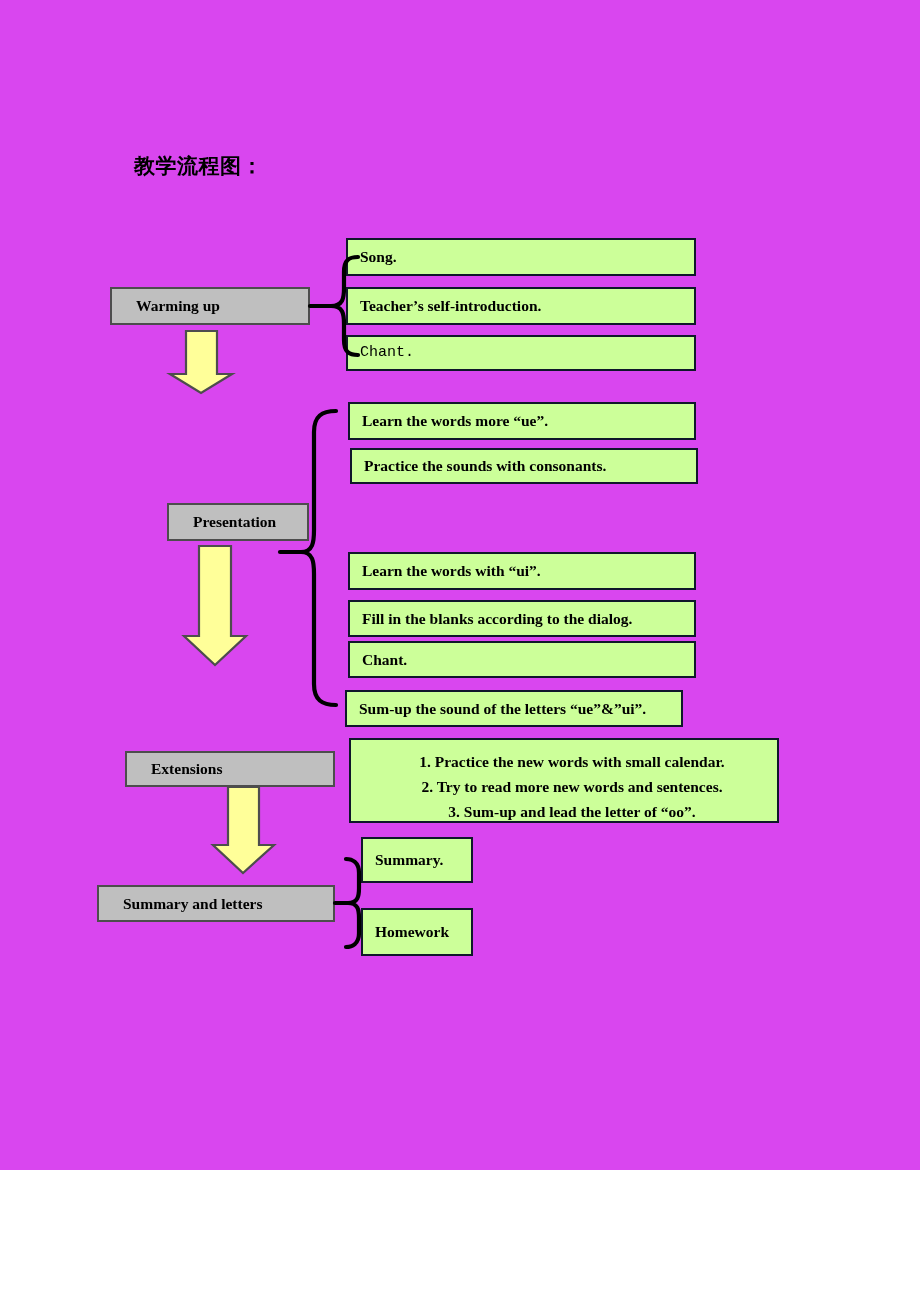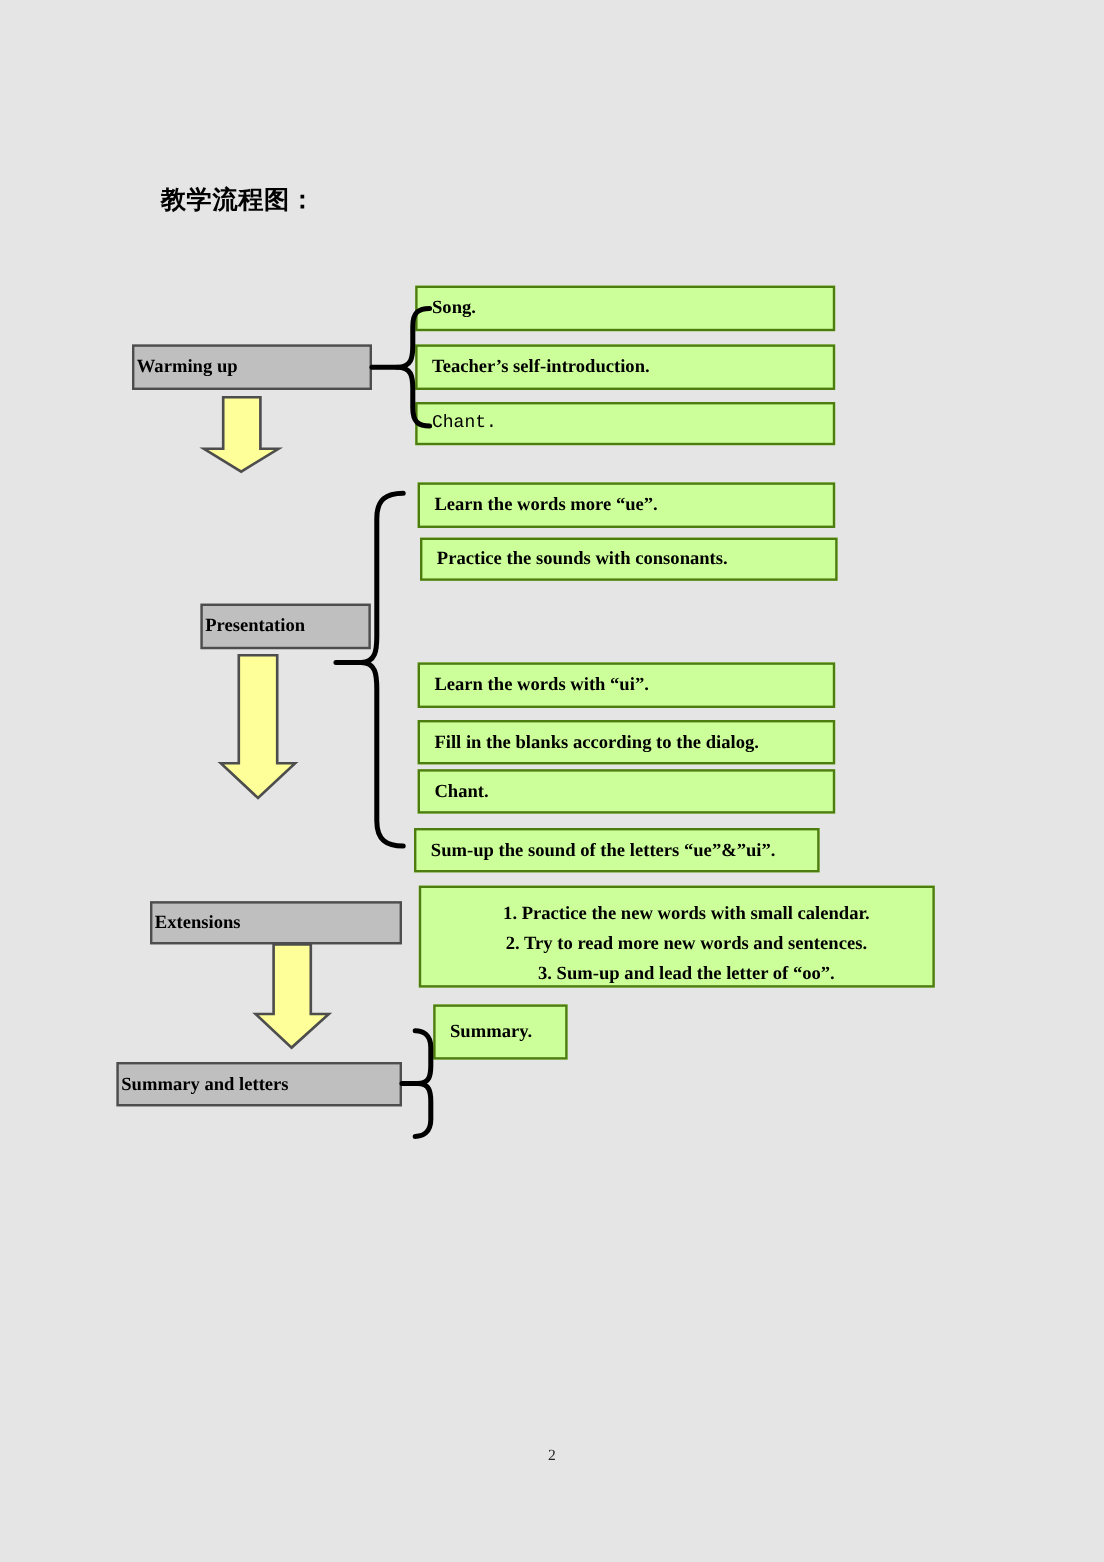--- a/index.html
+++ b/index.html
@@ -6,22 +6,22 @@
     margin: 0;
     padding: 0;
     background: #ffffff;
   }
   body {
     font-family: "Liberation Serif", serif;
   }
   #page {
     position: relative;
     width: 920px;
-    height: 1302px;
-    background: #e5e5e5;
+    height: 1170px;
+    background: #d946ef;
     overflow: hidden;
   }
 
   
   #doc-title {
     position: absolute;
     left: 134px;
     top: 152px;
     font-family: "DejaVu Serif", serif;
     font-size: 21px;
@@ -39,25 +39,25 @@
     align-items: center;
     font-family: "Liberation Serif", serif;
     font-weight: 700;
     color: #000000;
     line-height: 1.25;
   }
   .node.gray {
     background: #bfbfbf;
     border: 2px solid #4d4d4d;
     font-size: 15.5px;
-    padding-left: 2px;
+    padding-left: 24px;
   }
   .node.green {
     background: #ccff99;
-    border: 2px solid #4d7c0f;
+    border: 2px solid #0f172a;
     font-size: 15.5px;
     padding-left: 12px;
   }
   .node.green.mono {
     font-family: "Liberation Mono", monospace;
     font-weight: 400;
     font-size: 15px;
   }
   .node.multiline {
     display: block;
@@ -170,20 +170,23 @@
   <div class="node green multiline" style="left:349px; top:738px; width:430px; height:85px;text-align:center;">
     <span class="line">1. Practice the new words with small calendar.</span>
     <span class="line">2. Try to read more new words and sentences.</span>
     <span class="line">3. Sum-up and lead the letter of “oo”.</span>
   </div>
 
   <div class="node green" style="left:361px; top:837px; width:112px; height:46px;">
     <span>Summary.</span>
   </div>
 
+  <div class="node green" style="left:361px; top:908px; width:112px; height:48px;">
+    <span>Homework</span>
+  </div>
 
   <svg id="vectors" viewBox="0 0 920 1302">
 
     <path class="brace" d="M310,306 L331,306"></path>
     <path class="brace" d="M331,306
              C343,306 344,298 344,288
              L344,272
              C344,260 349,257 358,257
              M331,306
              C343,306 344,314 344,324

